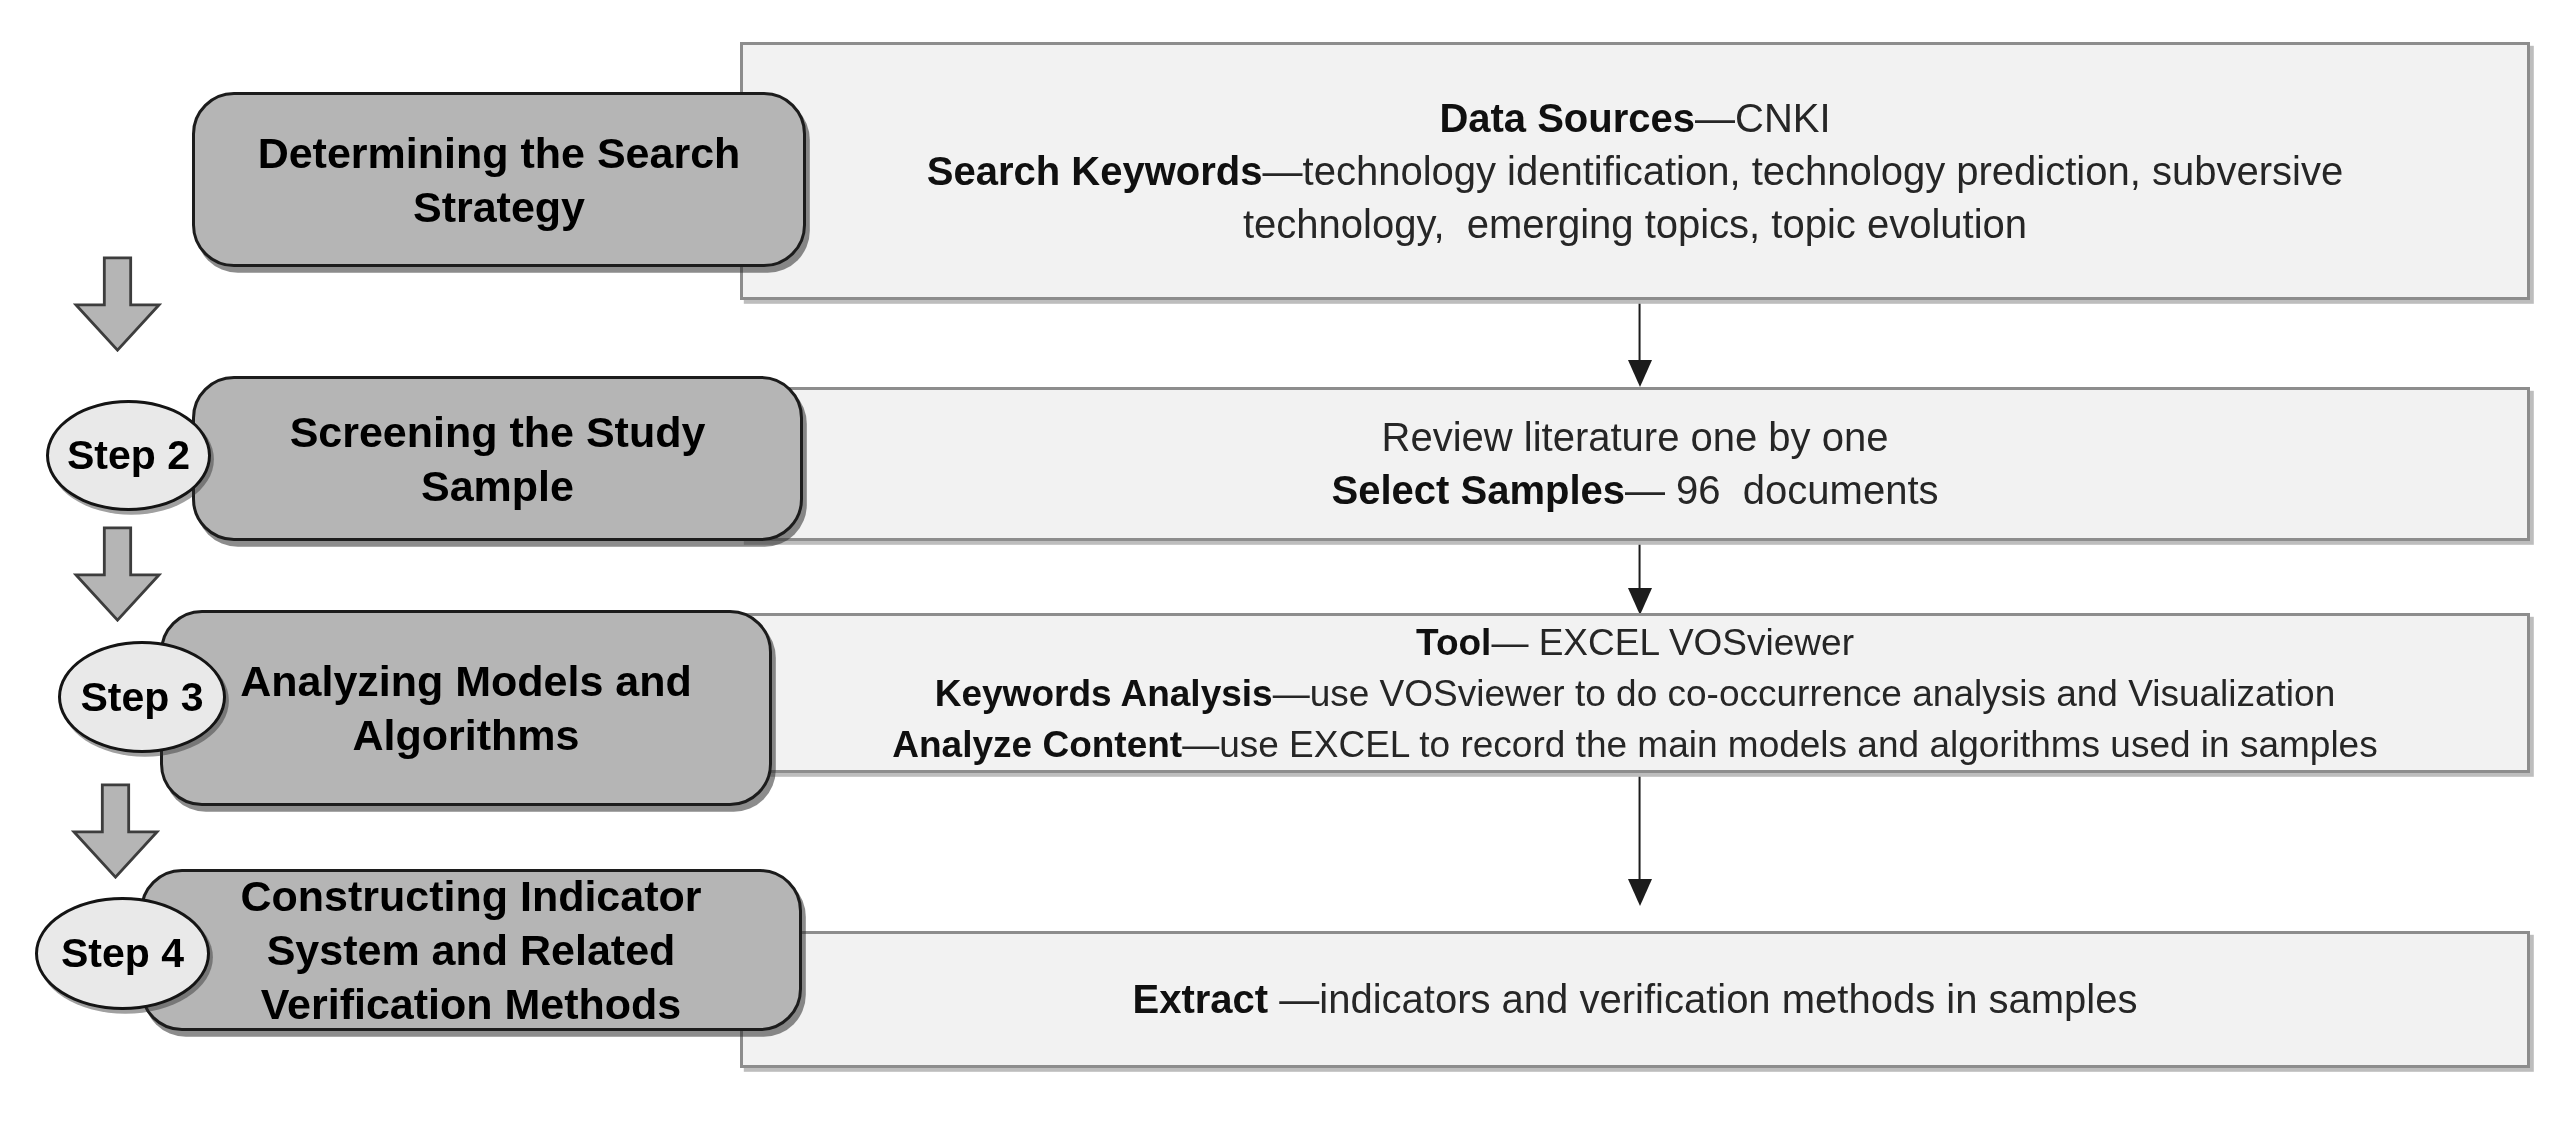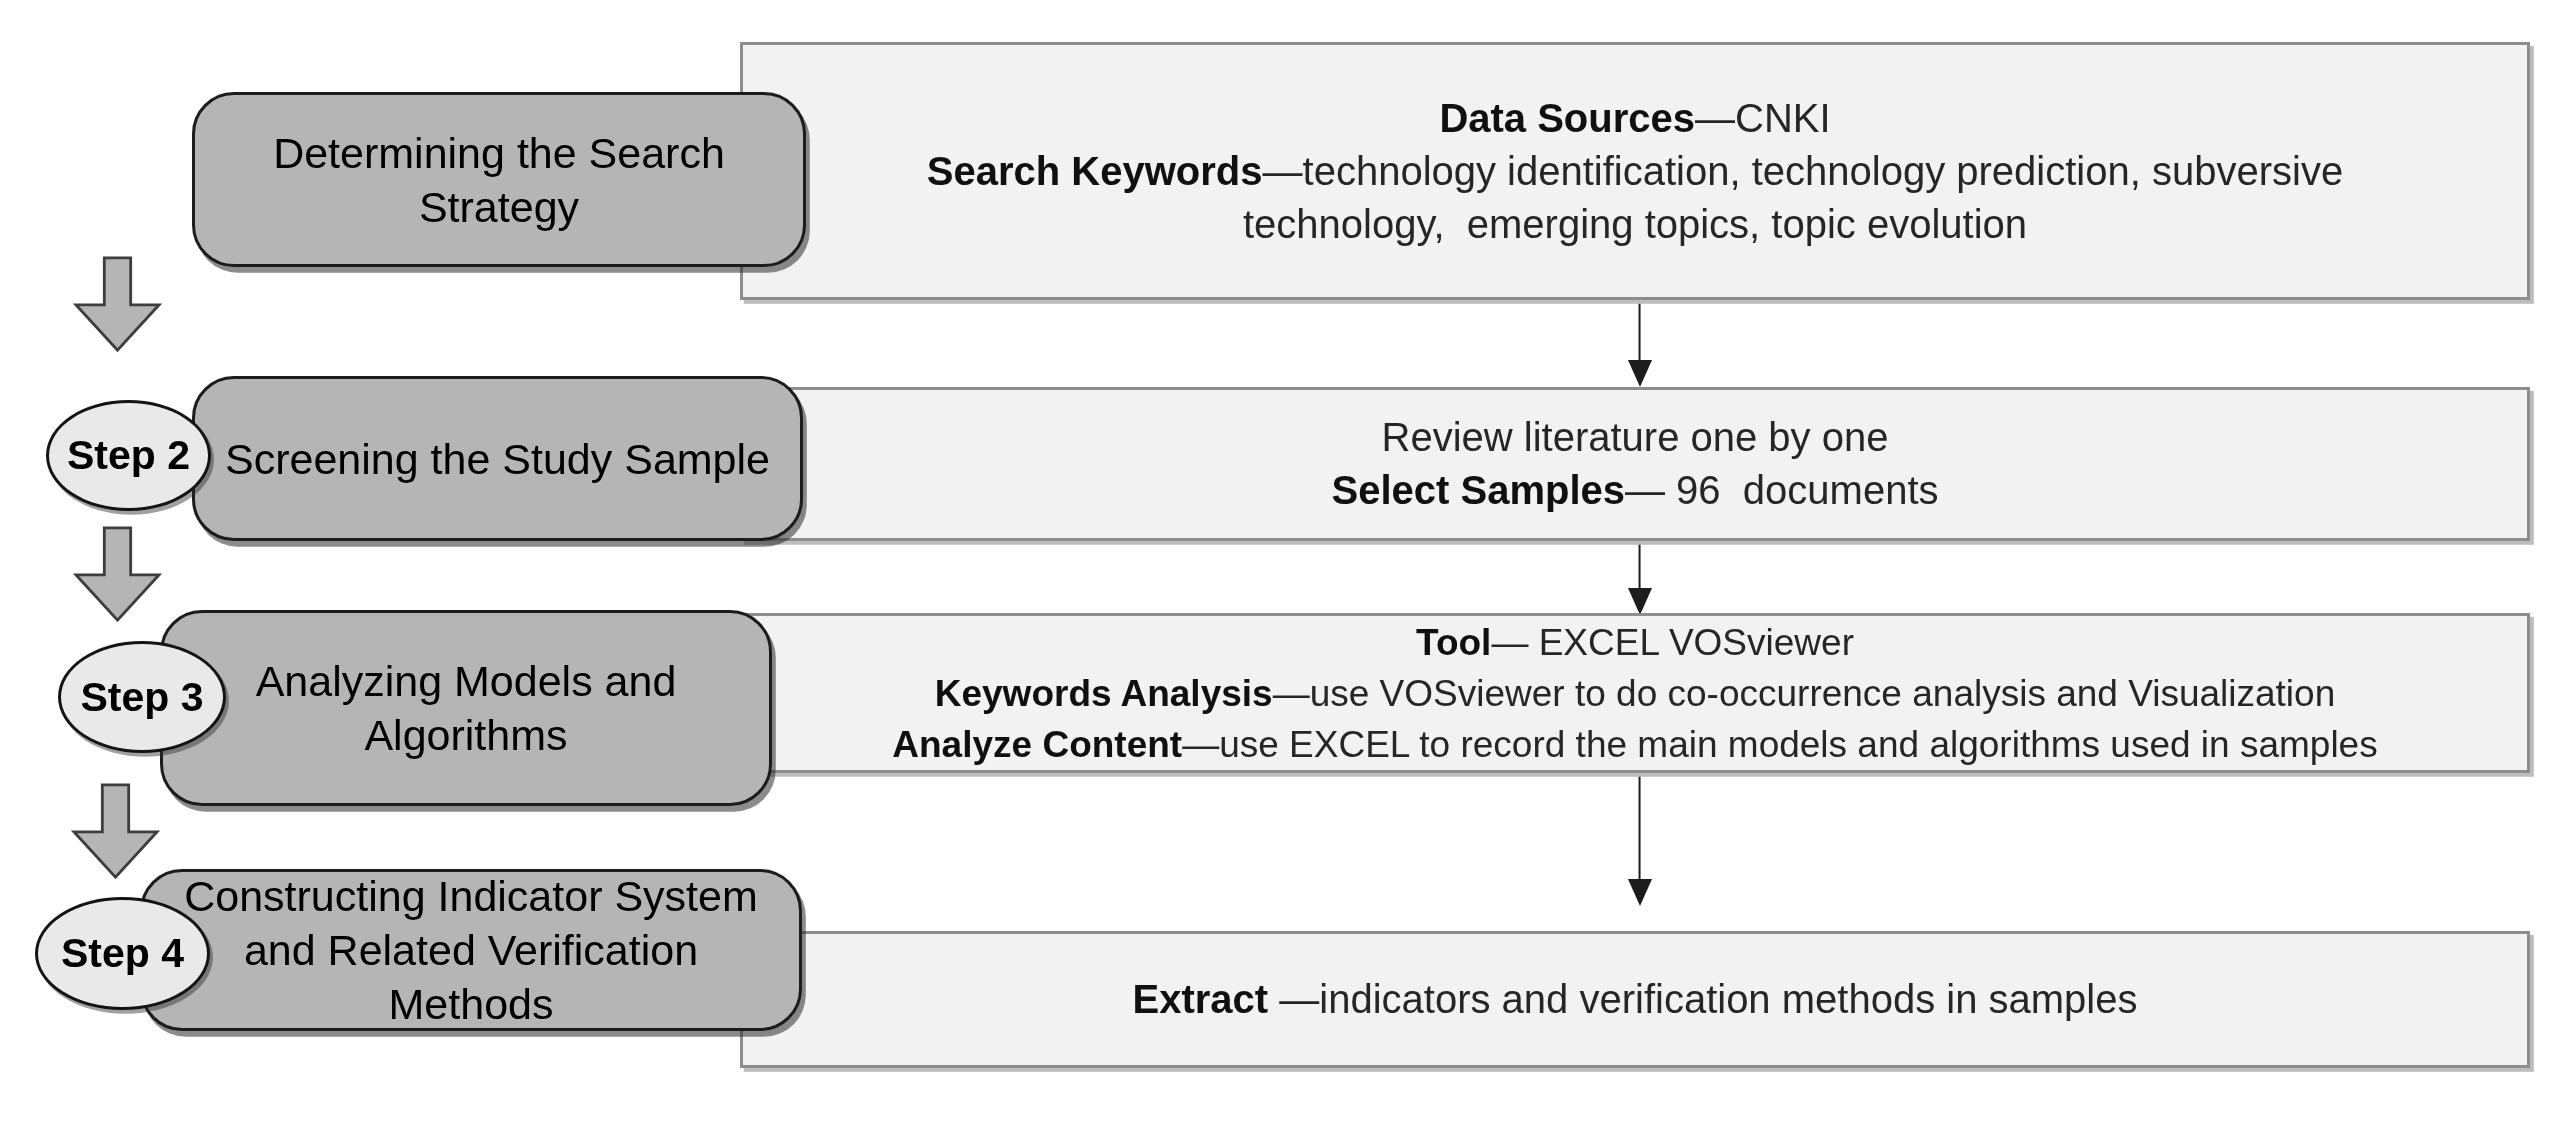--- a/index.html
+++ b/index.html
@@ -35,21 +35,21 @@
   .detail-line b{font-weight:bold;color:var(--label-color);}
 
   .step-box{
     position:absolute;
     background:var(--step-box-fill);
     border:3.8px solid var(--step-box-border);
     border-radius:42px;
     box-shadow:3.8px 5.8px 0 rgba(45,45,45,0.55);
     display:flex;justify-content:center;align-items:center;
     z-index:2;
-    color:#000;font-weight:normal;font-size:43px;line-height:54px;
+    color:#000;font-weight:bold;font-size:43px;line-height:54px;
     text-align:center;padding:9.6px 29px;
   }
 
   .step-oval{
     position:absolute;
     background:var(--oval-fill);
     border:3.8px solid var(--oval-border);
     border-radius:50%;
     box-shadow:2.9px 3.8px 0 rgba(45,45,45,0.45);
     display:flex;justify-content:center;align-items:center;

